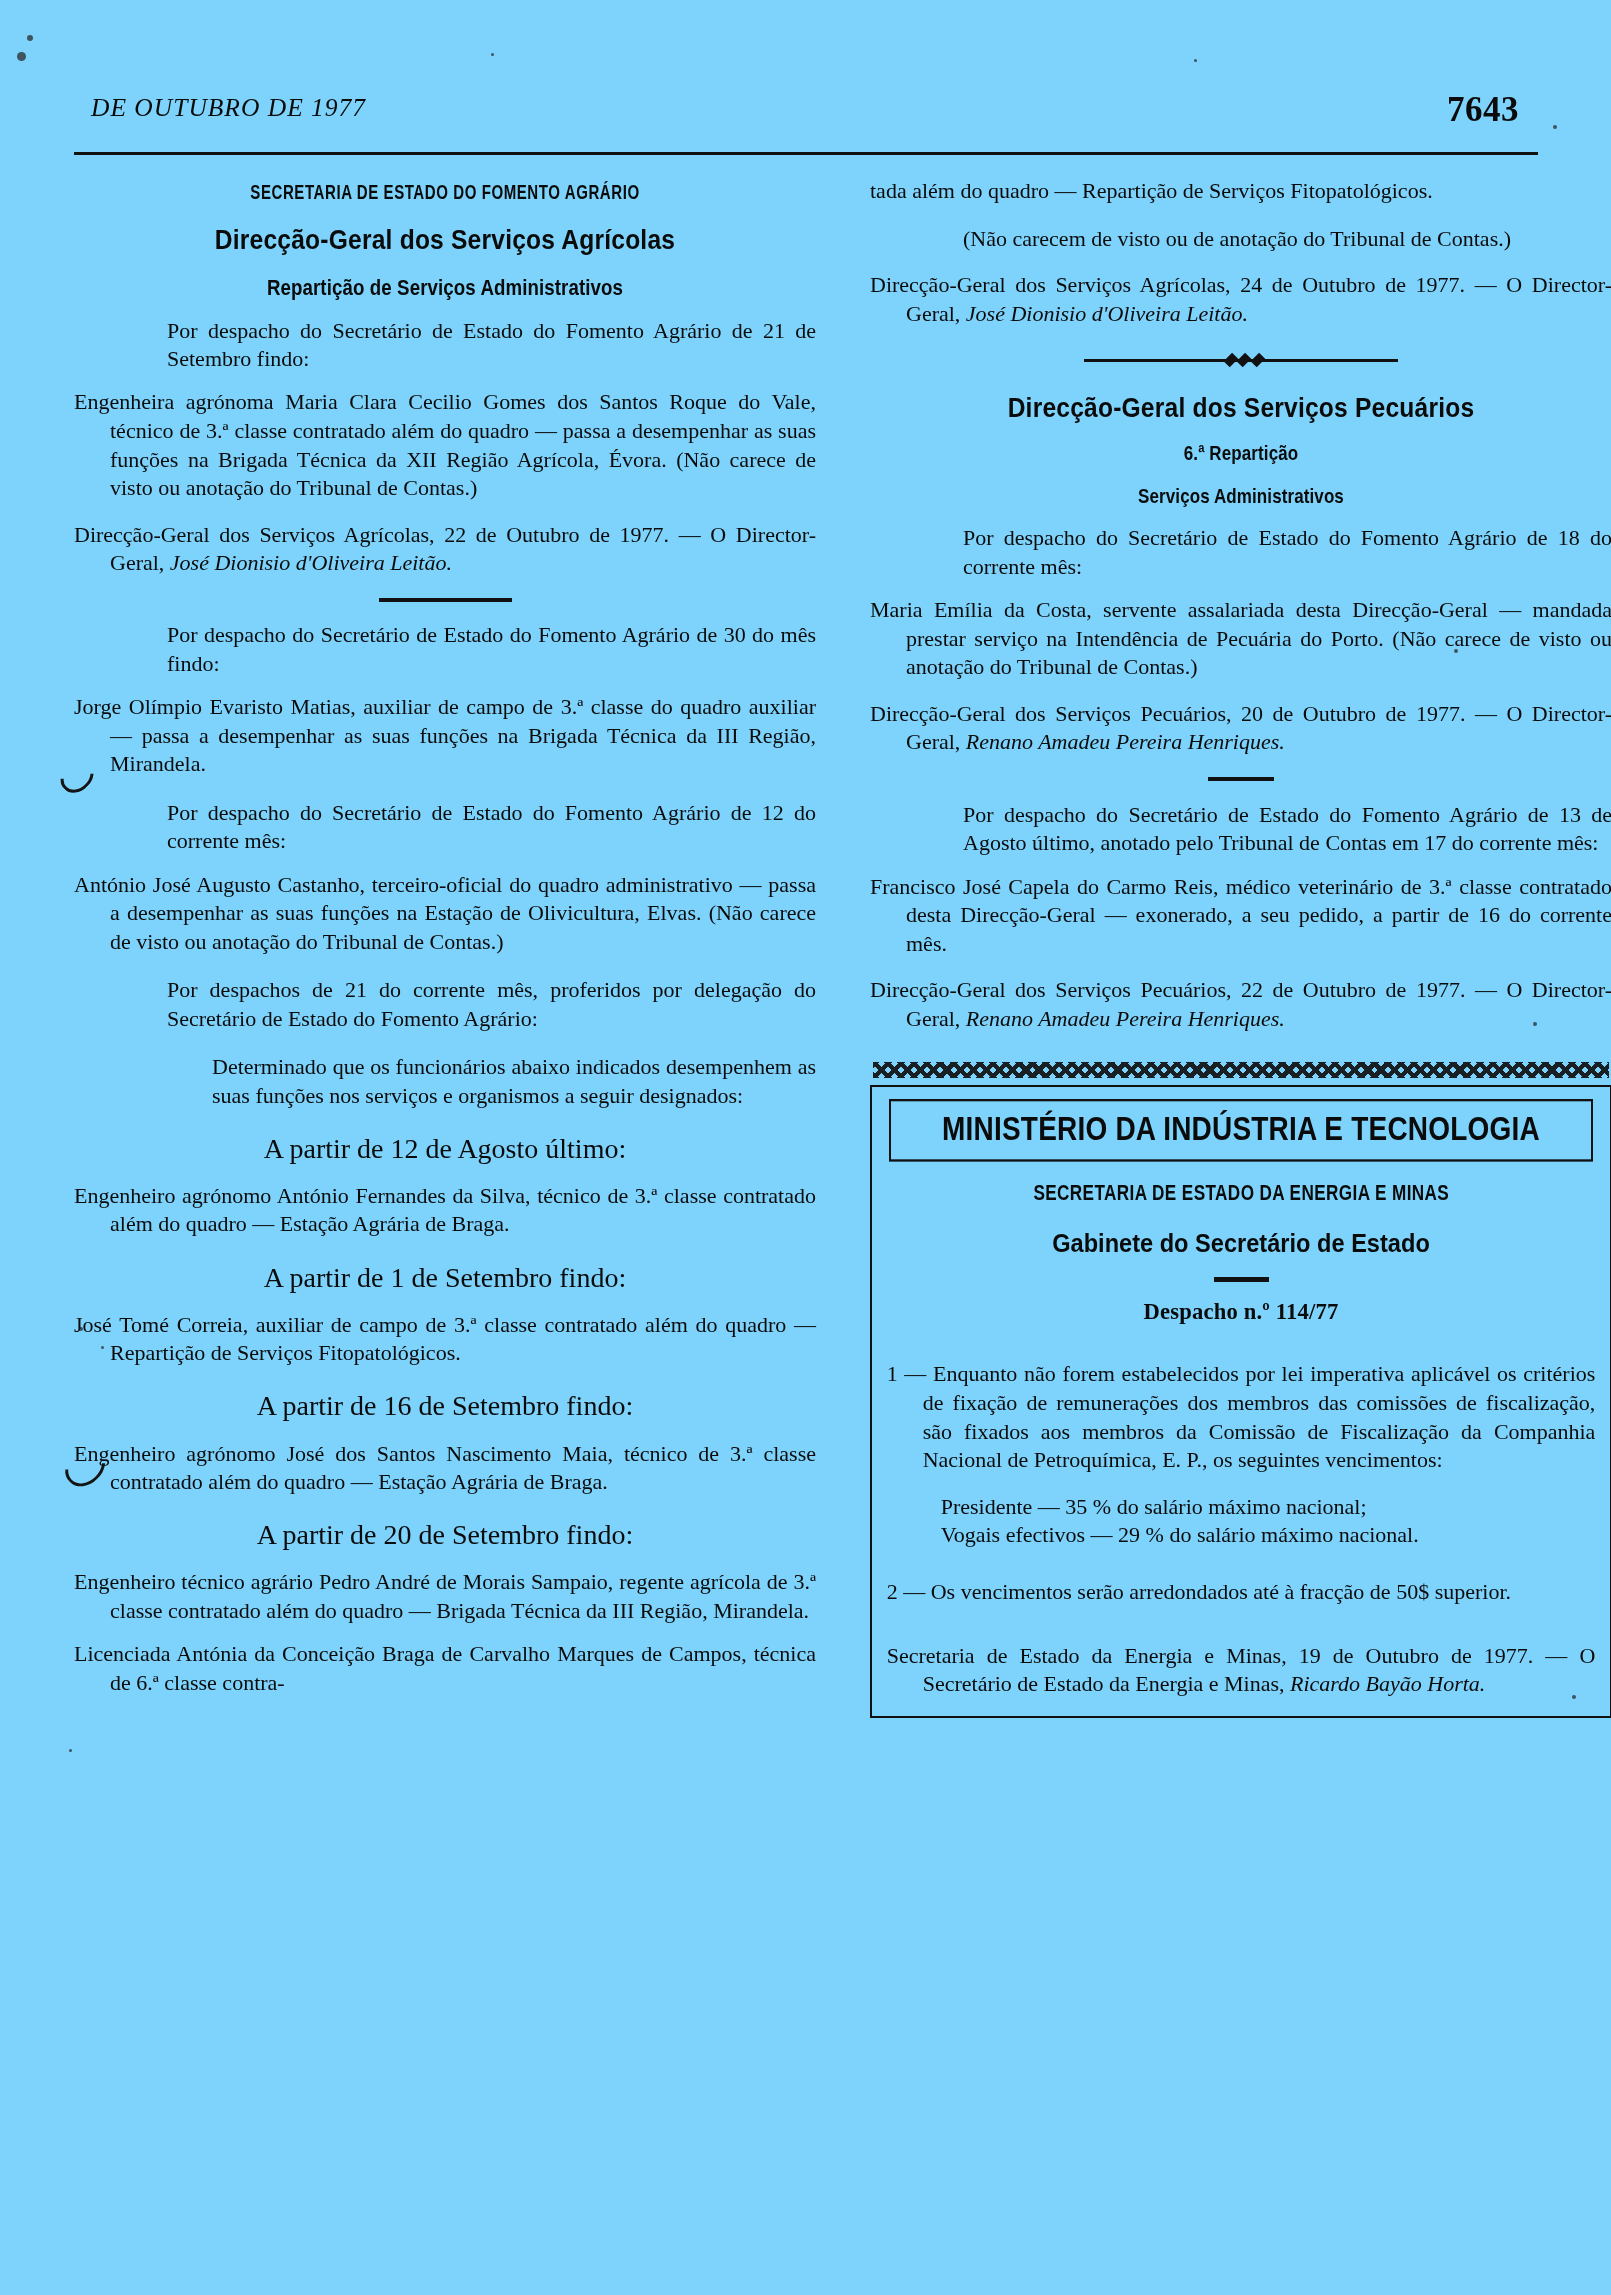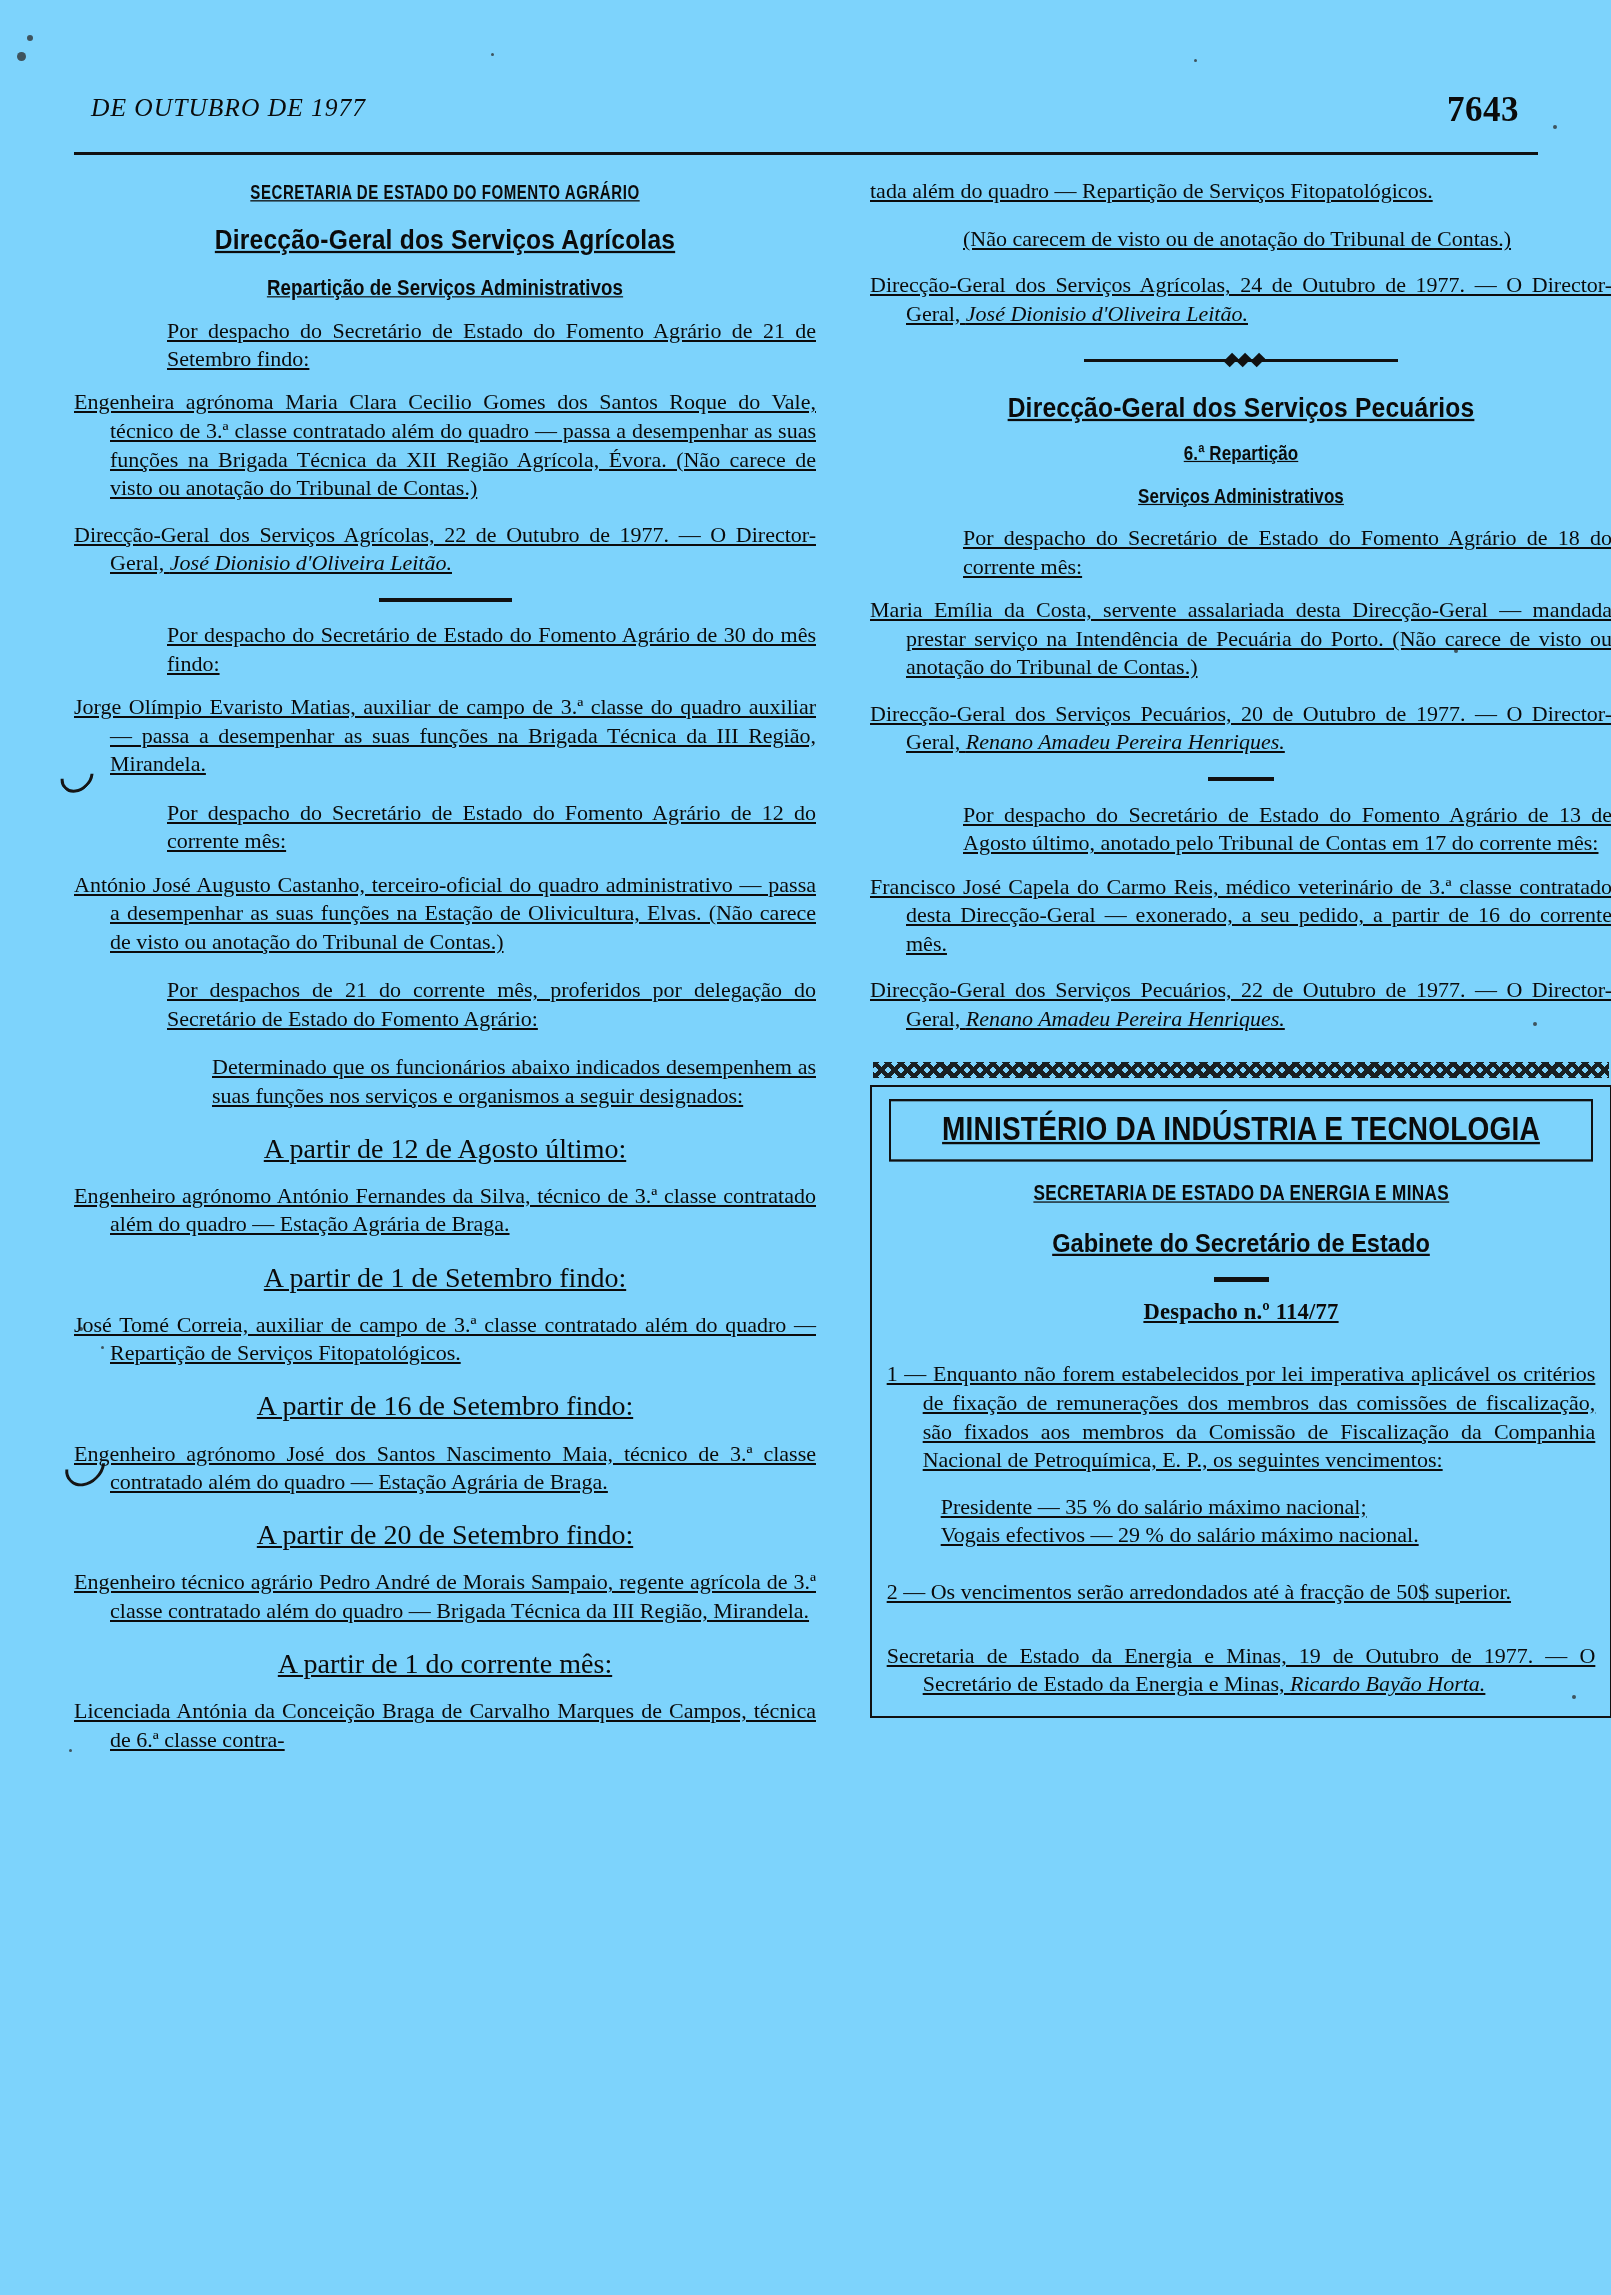--- a/index.html
+++ b/index.html
@@ -67,21 +67,20 @@
     right: 0;
     top: 170px;
     bottom: 0;
     display: flex;
     gap: 0;
   }
   .col {
     width: 752px;
     padding: 0 0 8px 0;
     box-sizing: border-box;
-    text-decoration: underline;
   }
   .col-left  { margin-left: 74px; }
   .col-right { margin-left: 54px; }
 
   
   h1.dept-small,
   .dept-small {
     font-family: "Liberation Sans", sans-serif;
     font-weight: 700;
     font-size: 16px;
@@ -344,21 +343,20 @@
 
       <p class="center">A partir de 1 de Setembro findo:</p>
       <p class="hang">José Tomé Correia, auxiliar de campo de 3.ª classe contratado além do quadro — Repartição de Serviços Fitopatológicos.</p>
 
       <p class="center">A partir de 16 de Setembro findo:</p>
       <p class="hang">Engenheiro agrónomo José dos Santos Nascimento Maia, técnico de 3.ª classe contratado além do quadro — Estação Agrária de Braga.</p>
 
       <p class="center">A partir de 20 de Setembro findo:</p>
       <p class="hang">Engenheiro técnico agrário Pedro André de Morais Sampaio, regente agrícola de 3.ª classe contratado além do quadro — Brigada Técnica da III Região, Mirandela.</p>
 
-      <p class="center">A partir de 1 do corrente mês:</p>
       <p class="hang">Licenciada Antónia da Conceição Braga de Carvalho Marques de Campos, técnica de 6.ª classe contra-</p>
 
     </div>
 
     <div class="col col-right">
 
       <p class="ind" style="margin-top:6.9px;">tada além do quadro — Repartição de Serviços Fitopatológicos.</p>
 
       <p class="intro2">(Não carecem de visto ou de anotação do Tribunal de Contas.)</p>
 

